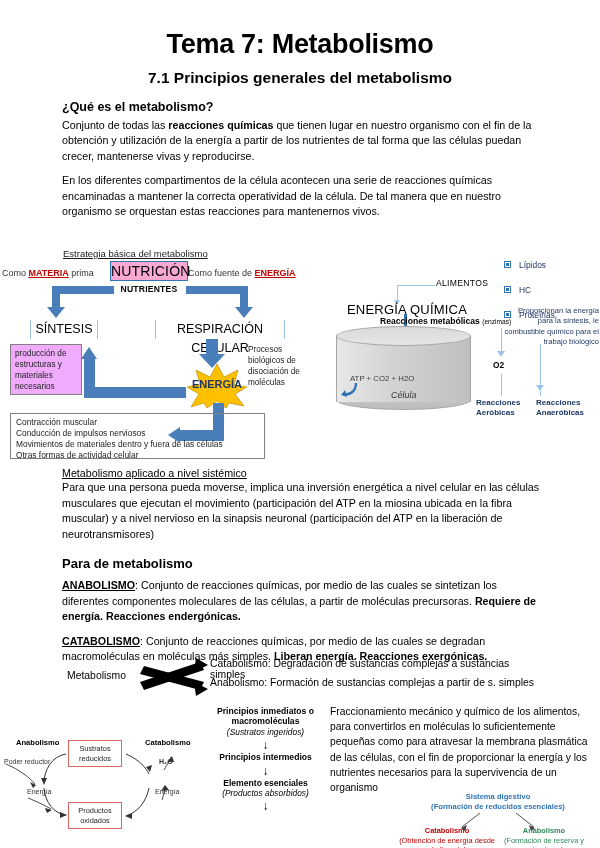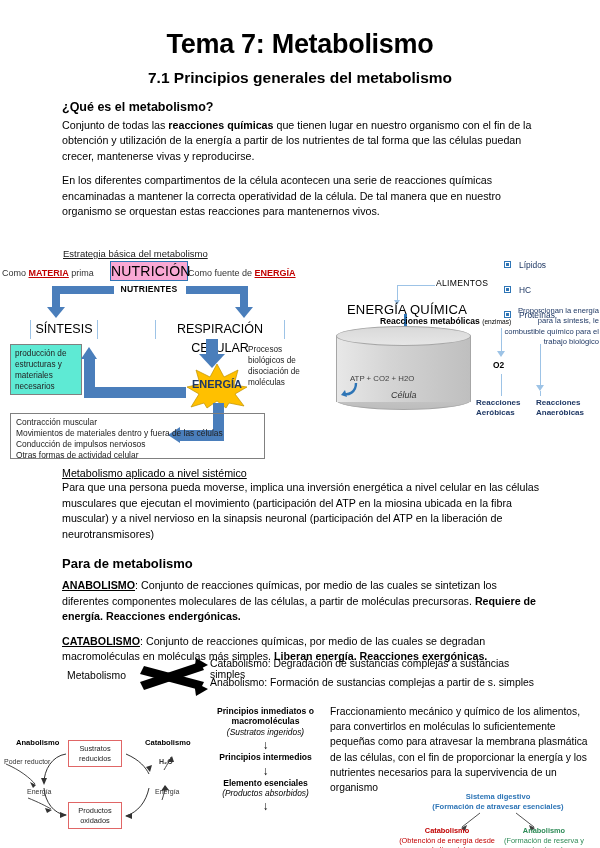--- a/index.html
+++ b/index.html
@@ -99,21 +99,21 @@
     border-left:1.2px solid #9dc3e6; border-right:1.2px solid #9dc3e6;
     font-size:12.5px; text-align:center; line-height:19px;
   }
   .box-respiracion {
     position:absolute; left:155px; top:72px; width:130px; height:19px;
     border-left:1.2px solid #9dc3e6; border-right:1.2px solid #9dc3e6;
     font-size:12.5px; text-align:center; line-height:19px;
   }
   .box-produccion {
     position:absolute; left:10px; top:96px; width:72px; height:51px;
-    border:0.8px solid #808080; background:#5eead4;
+    border:0.8px solid #808080; background:#f0abfc;
     font-size:8.2px; line-height:1.35; padding:3px 4px; color:#222;
   }
   .lbl-procesos {
     position:absolute; left:248px; top:96px; width:62px;
     font-size:8.2px; line-height:1.35; color:#222;
   }
   .star {
     position:absolute; left:186px; top:115px; width:62px; height:46px;
   }
   .star-txt {
@@ -329,22 +329,22 @@
     <div class="elbow1-h"></div>
     <div class="elbow1-v"></div>
     <div class="elbow1-head"></div>
 
     <div class="elbow2-v"></div>
     <div class="elbow2-h"></div>
     <div class="elbow2-head"></div>
 
     <div class="box-funciones">
       <div>Contracción muscular</div>
+      <div>Conducción de impulsos nerviosos</div>
       <div>Movimientos de materiales dentro y fuera de las células</div>
-      <div>Conducción de impulsos nerviosos</div>
       <div>Otras formas de actividad celular</div>
     </div>
   </div>
 
   <div class="diag2">
     <div class="lbl-alimentos">ALIMENTOS</div>
     <div class="ali-line"></div>
     <div class="ali-vert"></div>
     <div class="ali-head"></div>
 
@@ -455,21 +455,21 @@
     <div class="fl-b">Elemento esenciales</div>
     <div class="fl-i">(Productos absorbidos)</div>
     <div class="fl-arrow">↓</div>
   </div>
 
   <div class="br-text">Fraccionamiento mecánico y químico de los alimentos, para convertirlos en moléculas lo suficientemente pequeñas como para atravesar la membrana plasmática de las células, con el fin de proporcionar la energía y los nutrientes necesarios para la supervivencia de un organismo</div>
 
   <div class="tree">
     <div class="tr-top">
       <span class="tr-bold">Sistema digestivo</span>
-      <span>(Formación de atravesar esenciales)</span>
+      <span>(Formación de reducidos esenciales)</span>
     </div>
     <svg style="position:absolute; left:20px; top:20px; width:160px; height:20px;" viewBox="0 0 160 20">
       <line x1="62" y1="1" x2="44" y2="15" stroke="#404040" stroke-width="0.9"></line>
       <polygon points="43,16 49,13 47,19" fill="#404040"></polygon>
       <line x1="98" y1="1" x2="116" y2="15" stroke="#404040" stroke-width="0.9"></line>
       <polygon points="117,16 111,13 113,19" fill="#404040"></polygon>
     </svg>
     <div class="tr-cat">
       <span class="tr-bold">Catabolismo</span>
       <span>(Obtención de energía desde el alimento)</span>

